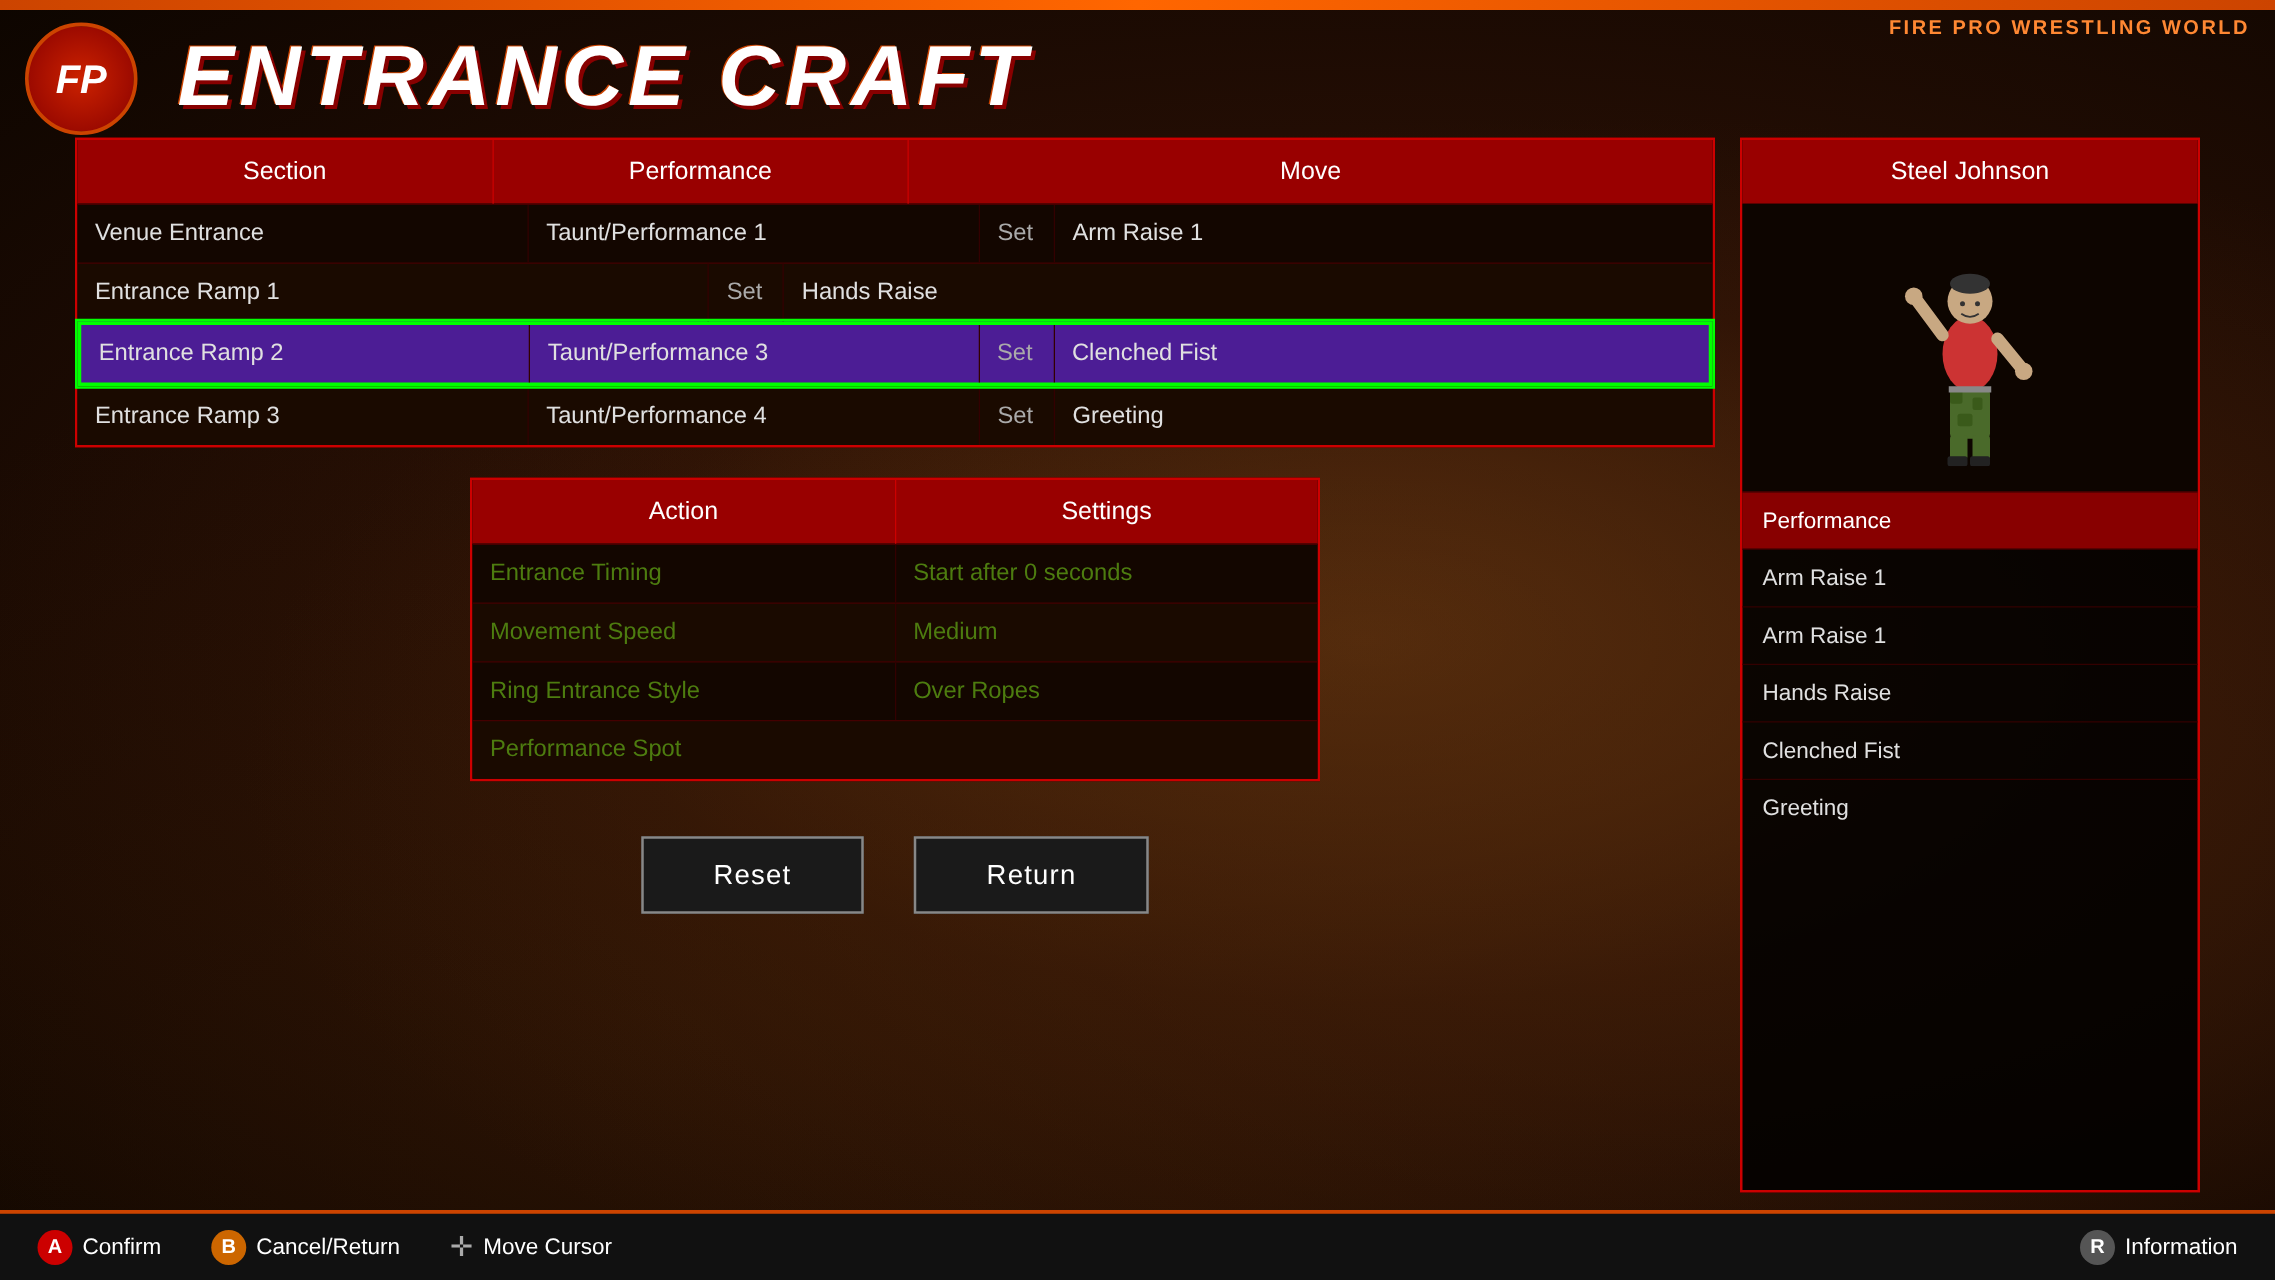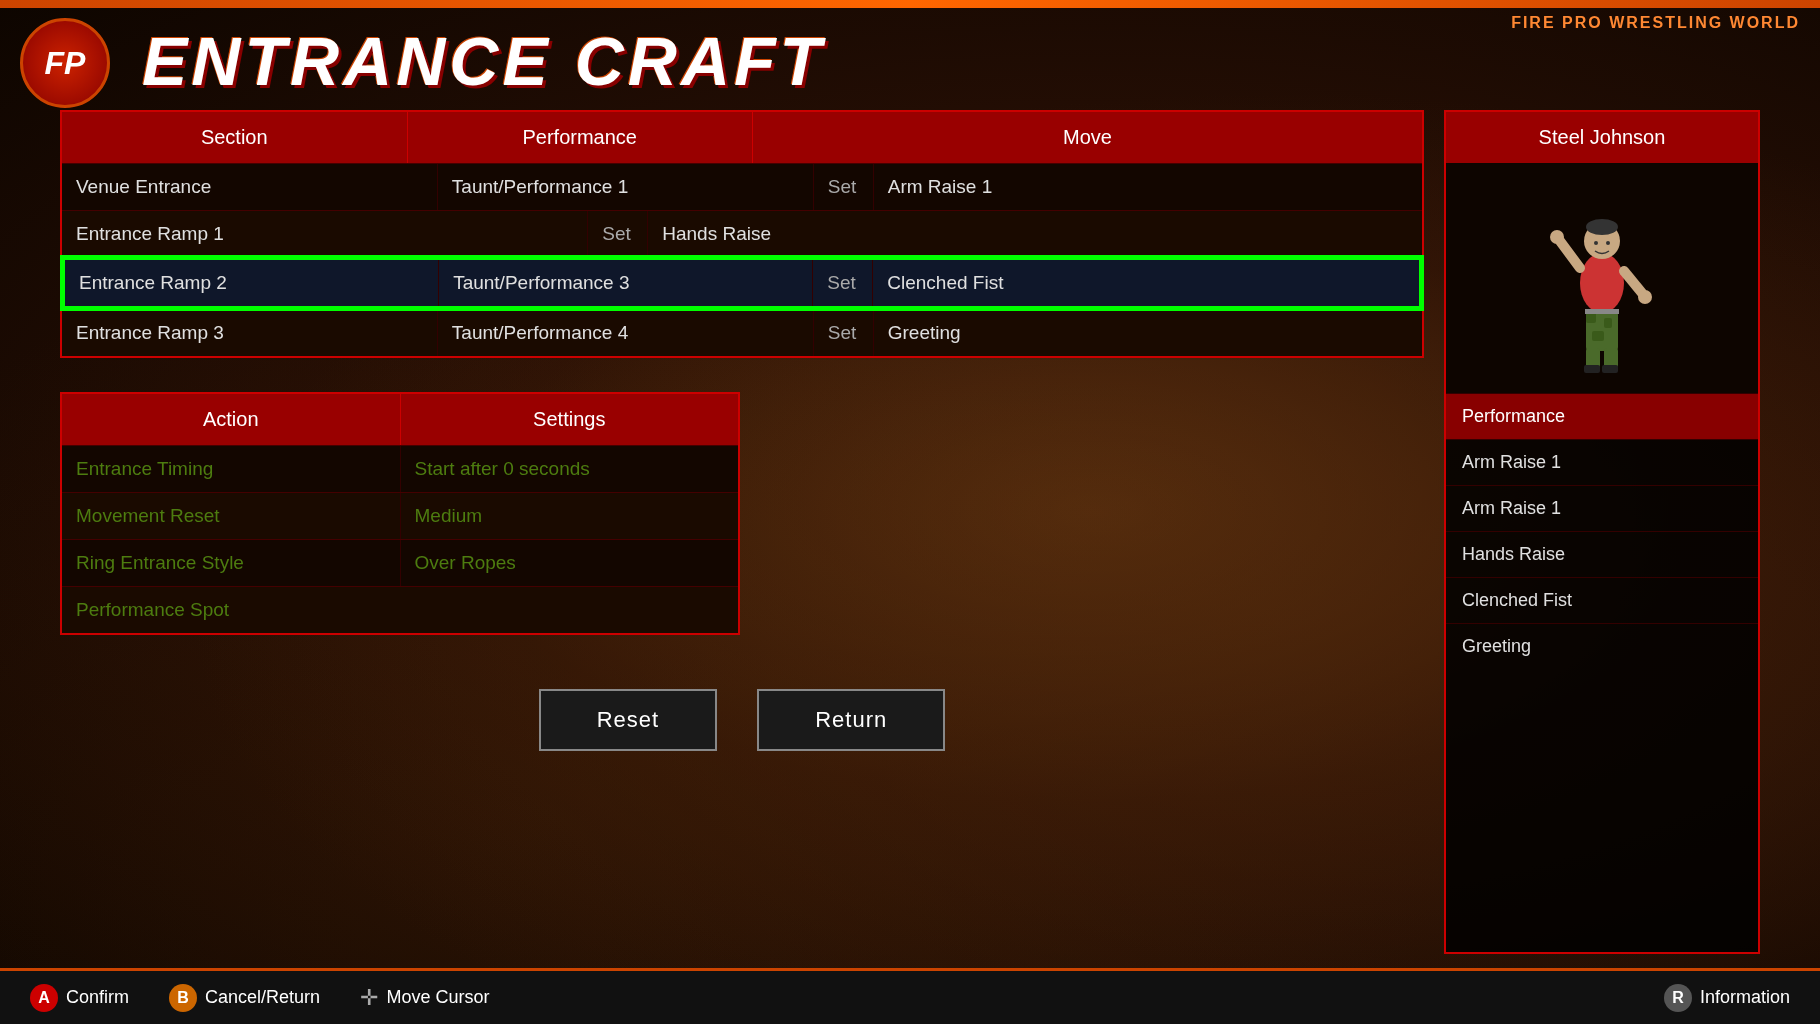--- a/index.html
+++ b/index.html
@@ -147,21 +147,22 @@
       z-index: 10;
       display: flex;
       gap: 20px;
     }
 
     
     .left-panel {
       flex: 1;
       display: flex;
       flex-direction: column;
-      gap: 34px;
+      gap: 24px;
+      align-items: center;
     }
 
     
     .main-table {
       border: 2px solid #cc0000;
       background: rgba(0,0,0,0.85);
       width: 100%;
     }
     .table-header-row {
       display: flex;
@@ -178,21 +179,21 @@
     .table-header-cell:last-child { border-right: none; }
     .table-header-cell.wide { flex: 2; }
 
     .table-row {
       display: flex;
       border-top: 1px solid #440000;
       background: #1a0a00;
     }
     .table-row:nth-child(even) { background: #130600; }
     .table-row.selected {
-      background: #0f172a;
+      background: #4c1d95;
       border: 3px solid #00ff00;
       outline: 2px solid #00ff00;
     }
     .table-cell {
       flex: 1;
       padding: 12px 14px;
       color: #e0e0e0;
       font-size: 19px;
       border-right: 1px solid #330000;
     }
@@ -250,21 +251,21 @@
       border: 2px solid #888888;
       color: #ffffff;
       font-size: 22px;
       cursor: pointer;
       font-family: Arial, sans-serif;
       letter-spacing: 1px;
     }
 
     
     .right-panel {
-      width: 316px;
+      width: 368px;
       flex-shrink: 0;
       display: flex;
       flex-direction: column;
       border: 2px solid #cc0000;
       background: rgba(0,0,0,0.85);
     }
     .right-panel-header {
       background: #990000;
       padding: 14px 10px;
       color: #ffffff;
@@ -349,21 +350,21 @@
       <div class="settings-header-row">
         <div class="settings-header-cell">Action</div>
         <div class="settings-header-cell">Settings</div>
       </div>
 
       <div class="settings-row">
         <div class="settings-cell">Entrance Timing</div>
         <div class="settings-cell">Start after 0 seconds</div>
       </div>
       <div class="settings-row">
-        <div class="settings-cell">Movement Reset</div>
+        <div class="settings-cell">Movement Speed</div>
         <div class="settings-cell">Medium</div>
       </div>
       <div class="settings-row">
         <div class="settings-cell">Ring Entrance Style</div>
         <div class="settings-cell">Over Ropes</div>
       </div>
       <div class="settings-row">
         <div class="settings-cell">Performance Spot</div>
       </div>
     </div>

